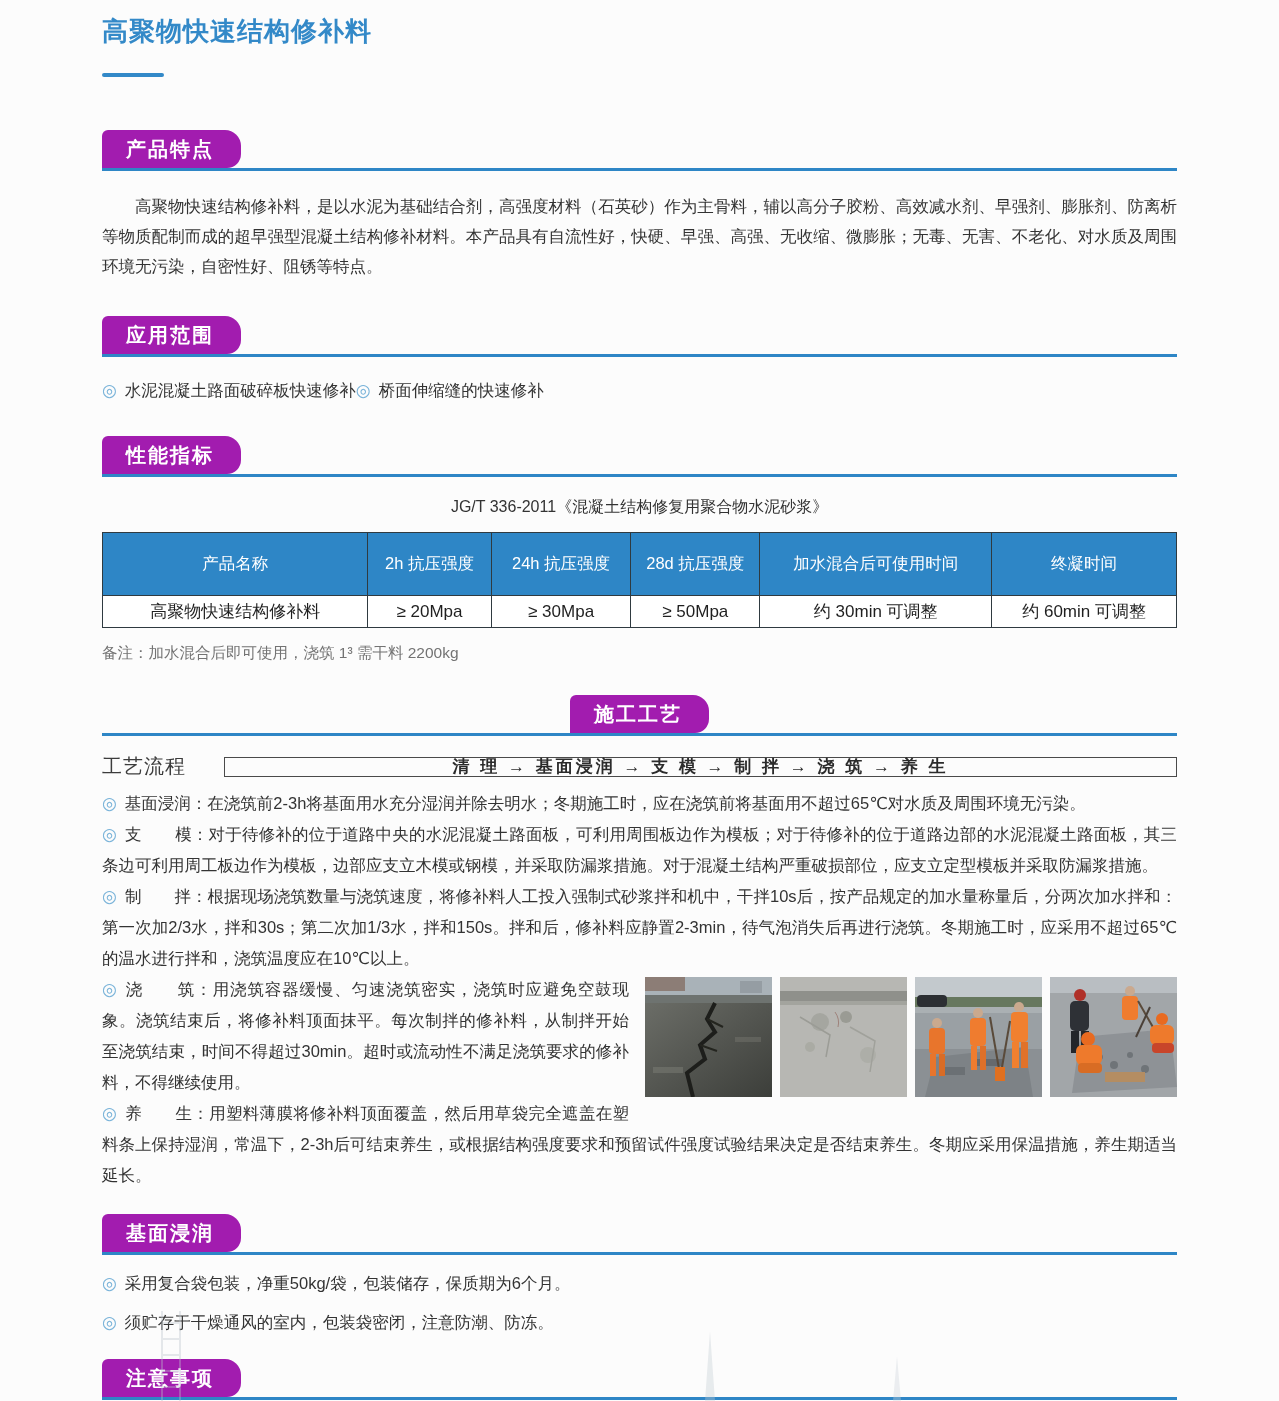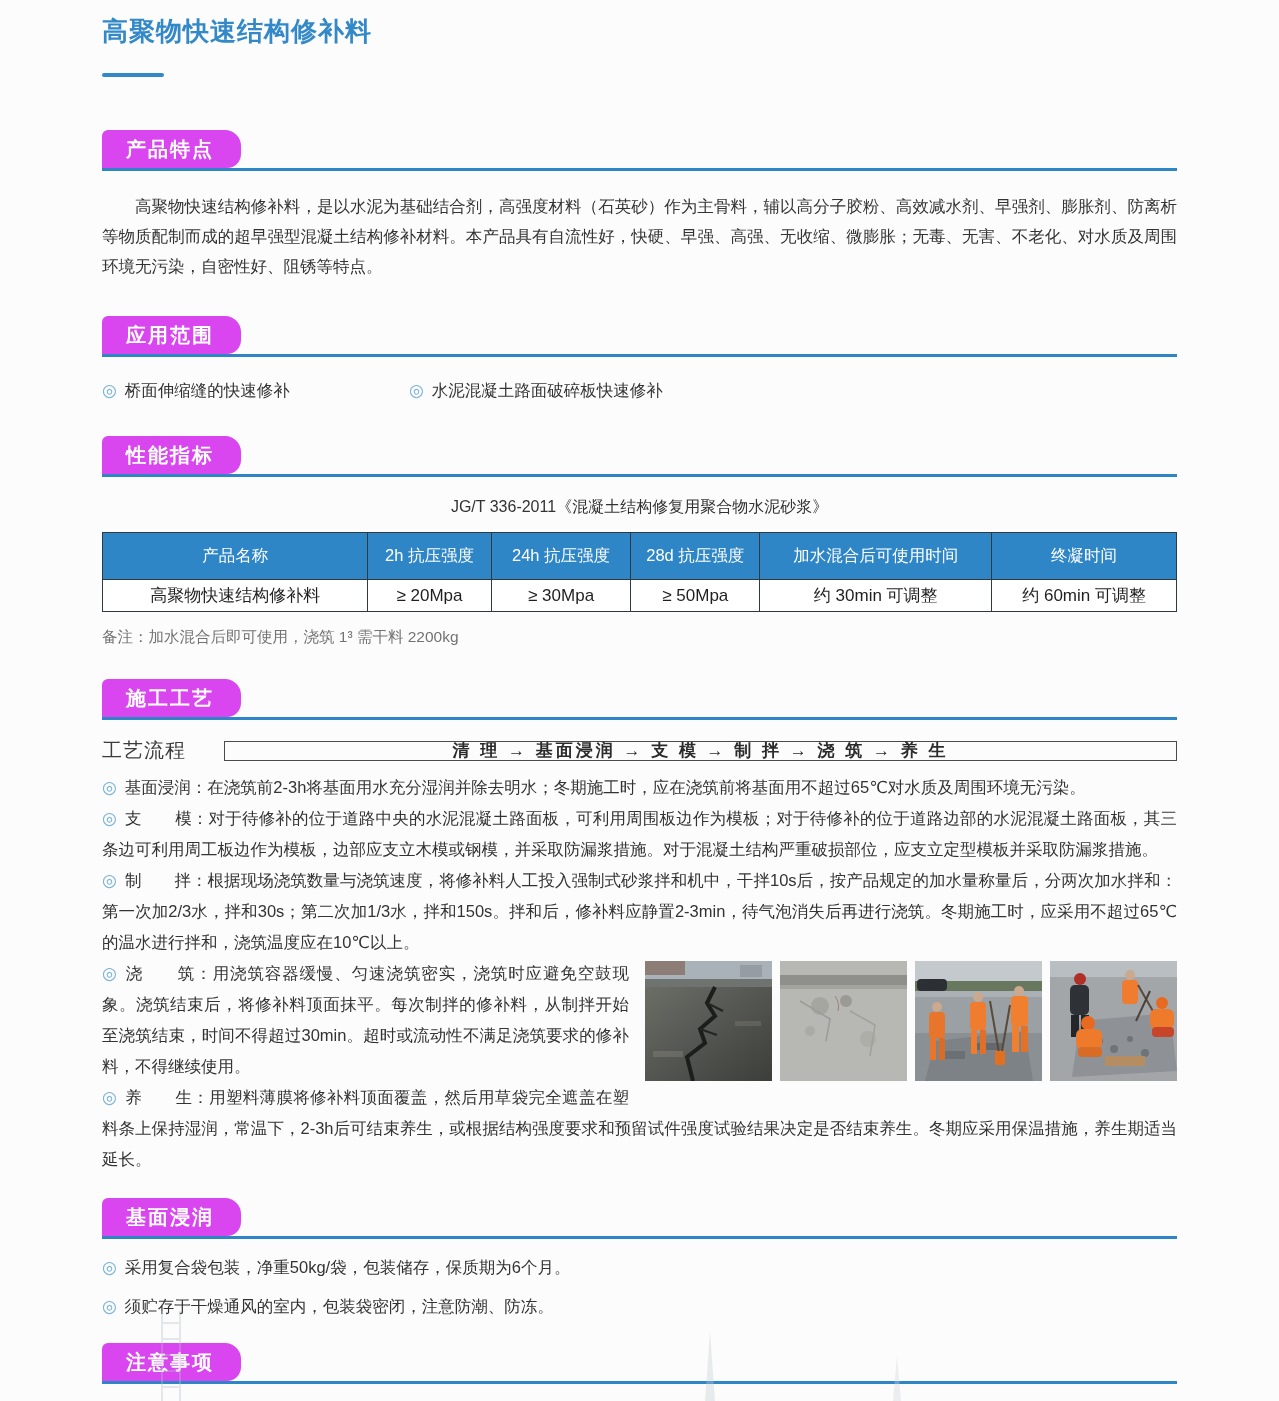--- a/index.html
+++ b/index.html
@@ -14,21 +14,21 @@
   }
   .page { padding:14px 102px 0 102px; position:relative; }
 
   
   .doc-title { font-size:26px; font-weight:bold; color:#3389c8; letter-spacing:1px; }
   .title-underline { width:62px; height:4px; background:#3389c8; margin-top:24px; border-radius:2px; }
 
   
   .section-head { border-bottom:3px solid #2e86c6; display:flex; align-items:flex-end; }
   .section-tab {
-    background:#d946ef; color:#fff; font-weight:bold; font-size:20px;
+    background:#a21caf; color:#fff; font-weight:bold; font-size:20px;
     padding:6px 27px 5px 24px; letter-spacing:2px;
     border-radius:6px 16px 14px 0;
   }
 
   
   .para {
     font-size:16.5px; line-height:30px; text-align:justify; color:#333;
     text-indent:2em; margin-top:20px;
   }
 
@@ -40,21 +40,21 @@
   .app-item-1 { width:307px; }
 
   
   .standard-line { text-align:center; font-size:16px; color:#333; margin-top:20px; }
   table.perf {
     width:100%; border-collapse:collapse; margin-top:14px;
     font-size:17px;
   }
   table.perf th {
     background:#2e86c6; color:#fff; font-weight:normal;
-    border:1px solid #2f3a40; padding:12px 2px; height:30px; font-size:16.5px;
+    border:1px solid #2f3a40; padding:20px 2px; height:30px; font-size:16.5px;
   }
   table.perf td {
     background:#fff; color:#1f1f1f; border:1px solid #2f3a40;
     text-align:center; padding:4px 2px; height:31px; font-weight:500;
   }
   .c1{width:24.7%} .c2{width:11.5%} .c3{width:13%} .c4{width:12%} .c5{width:21.6%} .c6{width:17.2%}
   .perf-note { font-size:15.5px; color:#737373; margin-top:15px; }
 
   
   .flow-row { display:flex; align-items:center; margin-top:17px;justify-content:center; }
@@ -79,21 +79,21 @@
   .stack-items { margin-top:13px; }
   .stack-items .bullet-line { display:block; margin-top:8px; }
   .notes-grid { margin-top:12px; }
   .notes-row { display:flex; margin-top:8px; }
   .notes-cell-l { width:582px; }
   .notes-cell-r { flex:1; }
 
   .mt-feat { margin-top:53px; }
   .mt-app  { margin-top:35px; }
   .mt-perf { margin-top:30px; }
-  .mt-proc { margin-top:31px; }
+  .mt-proc { margin-top:31px;justify-content:center; }
   .mt-stor { margin-top:23px; }
   .mt-note { margin-top:21px; }
 
   .clear { clear:both; }
 
   
   .wm { position:absolute; opacity:0.35; pointer-events:none; }
   .wm-left  { left:150px; bottom:0; }
   .wm-mid   { left:695px; bottom:0; }
   .wm-right { left:885px; bottom:0; }
@@ -108,25 +108,25 @@
 
   <div class="section-head mt-feat">
     <div class="section-tab">产品特点</div>
   </div>
   <p class="para">高聚物快速结构修补料，是以水泥为基础结合剂，高强度材料（石英砂）作为主骨料，辅以高分子胶粉、高效减水剂、早强剂、膨胀剂、防离析等物质配制而成的超早强型混凝土结构修补材料。本产品具有自流性好，快硬、早强、高强、无收缩、微膨胀；无毒、无害、不老化、对水质及周围环境无污染，自密性好、阻锈等特点。</p>
 
   <div class="section-head mt-app">
     <div class="section-tab">应用范围</div>
   </div>
   <div class="app-row">
+    <div class="bullet-line">
+      <span class="bullet-glyph">◎</span><span>水泥混凝土路面破碎板快速修补</span>
+    </div>
     <div class="bullet-line app-item-1">
       <span class="bullet-glyph">◎</span><span>桥面伸缩缝的快速修补</span>
-    </div>
-    <div class="bullet-line">
-      <span class="bullet-glyph">◎</span><span>水泥混凝土路面破碎板快速修补</span>
     </div>
   </div>
 
   <div class="section-head mt-perf">
     <div class="section-tab">性能指标</div>
   </div>
   <div class="standard-line">JG/T 336-2011《混凝土结构修复用聚合物水泥砂浆》</div>
   <table class="perf">
     <thead>
       <tr>

